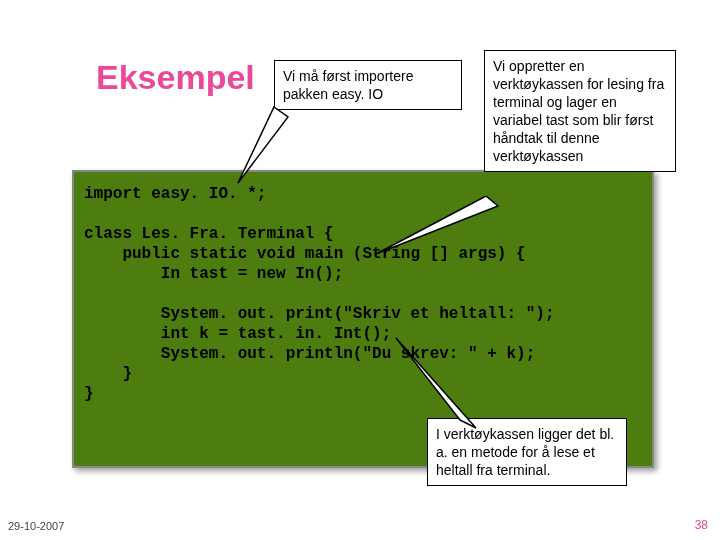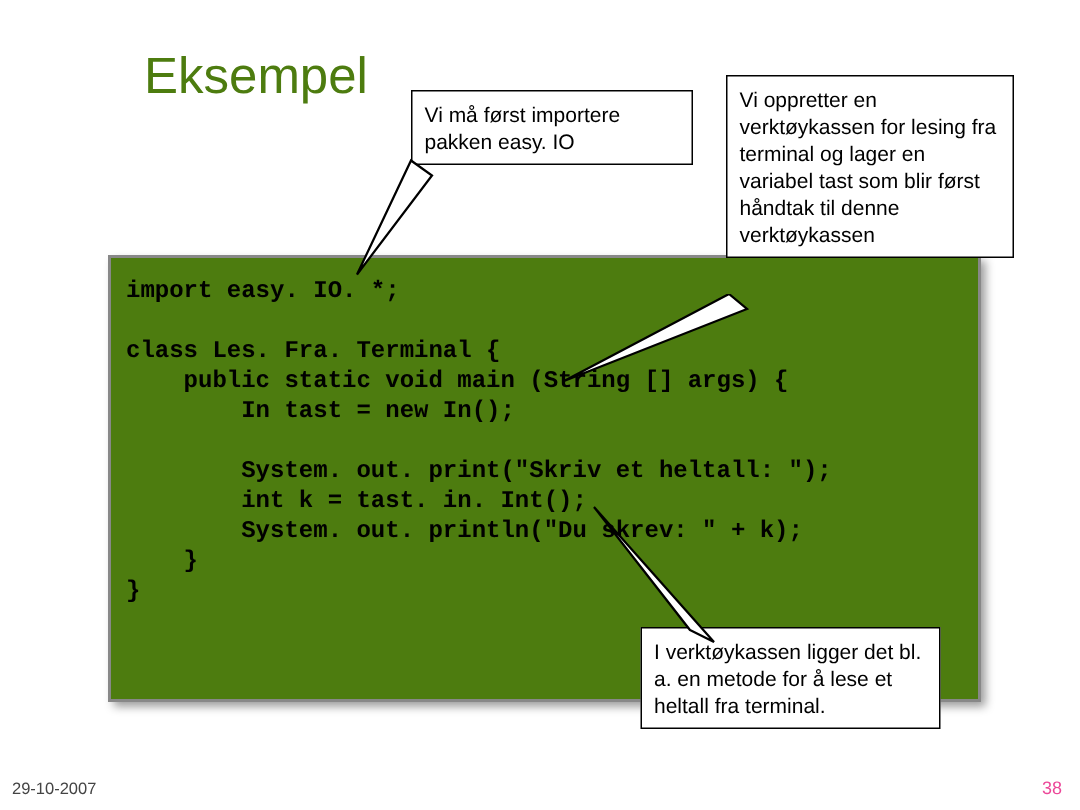--- a/index.html
+++ b/index.html
@@ -1,17 +1,17 @@
 <!DOCTYPE html>
 <html><head>
 <meta charset="utf-8">
 <style>
   html,body{margin:0;padding:0}
   body{width:720px;height:540px;background:#fff;font-family:Verdana,Arial,sans-serif;position:relative;color:#000}
-  .title{position:absolute;left:96px;top:32px;font-size:34px;font-weight:400;color:#4d7c0f}
+  .title{position:absolute;left:96px;top:58px;font-size:34px;font-weight:700;color:#ec4899}
   .codebox{position:absolute;left:72px;top:170px;width:558px;height:270px;background:#4d7c0f;border:2px solid #888;box-shadow:3px 3px 6px rgba(0,0,0,.4);font-family:"Courier New",monospace;font-size:16px;font-weight:bold;line-height:20px;padding:12px 10px;white-space:pre}
   .callout{position:absolute;background:#fff;border:1.5px solid #000;padding:6px 8px;font-size:14px;line-height:18px;font-family:Verdana,Arial,sans-serif}
   .callout code{font-family:Liberation Sans, sans-serif}
   #c1{left:274px;top:60px;width:170px}
   #c2{left:484px;top:50px;width:174px}
   #c3{left:427px;top:418px;width:182px}
   .tail{position:absolute}
   .footer-date{position:absolute;left:8px;bottom:8px;font-size:11px;color:#444}
   .footer-page{position:absolute;right:12px;bottom:8px;font-size:12px;color:#ec4899}
 </style>

